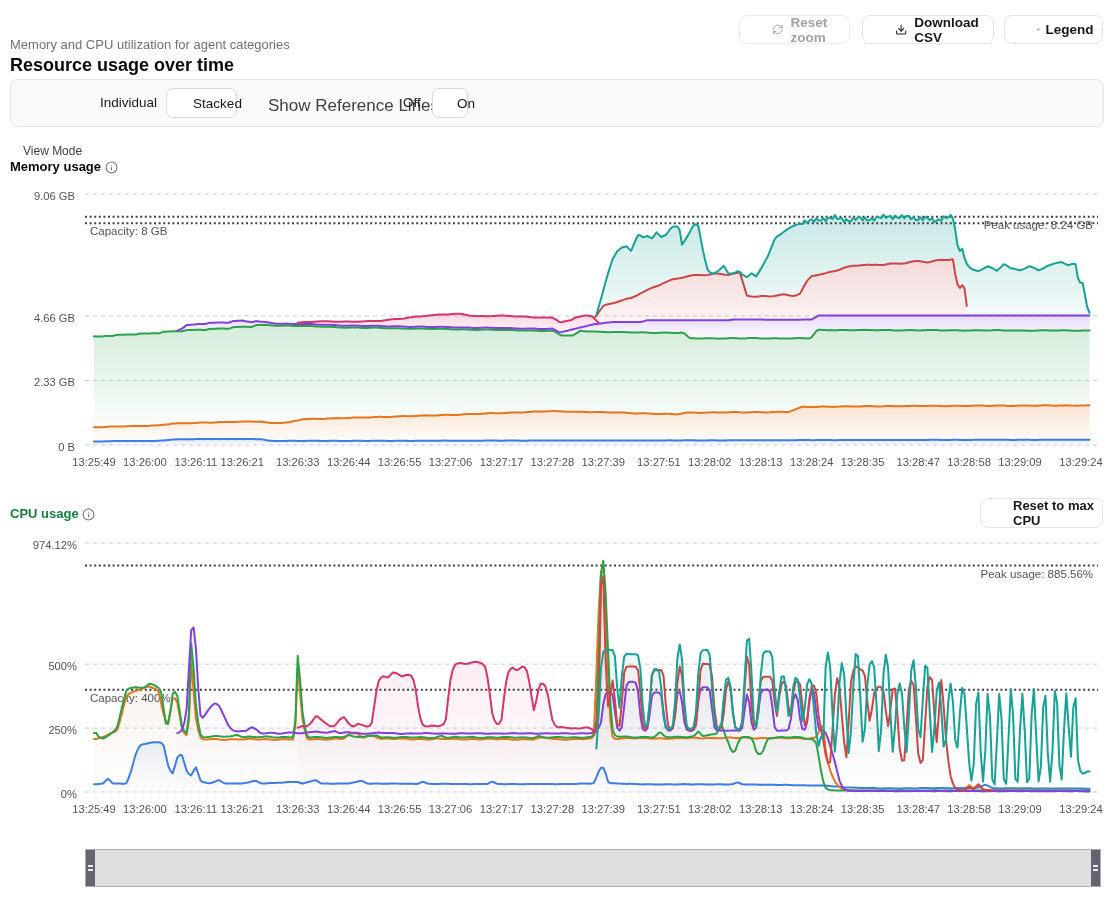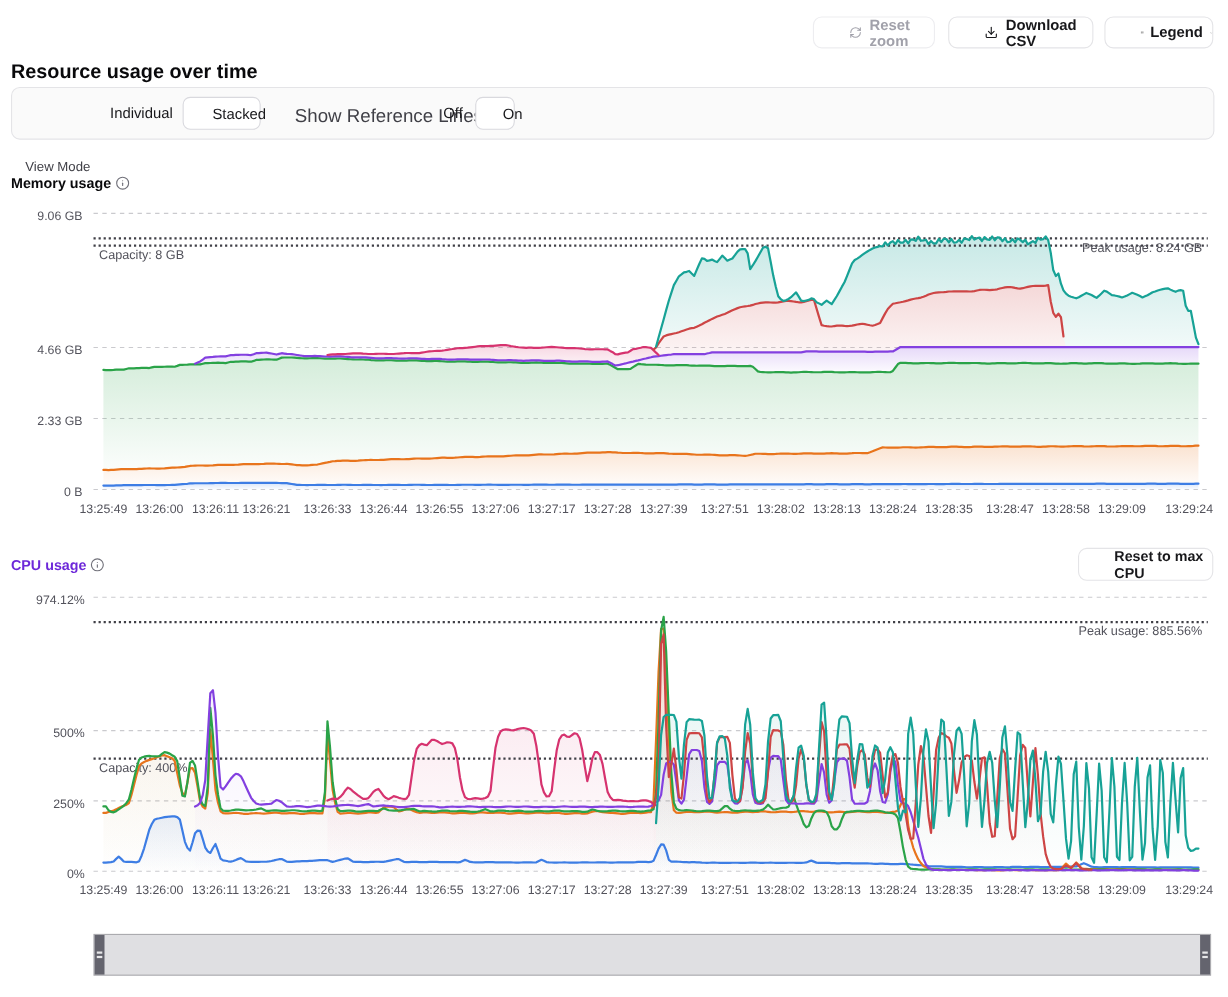--- a/index.html
+++ b/index.html
@@ -4,20 +4,21 @@
 * { margin:0; padding:0; box-sizing:border-box; }
 html,body { width:1116px; height:906px; background:#fff; font-family:"Liberation Sans", sans-serif; }
 #page { position:relative; width:1116px; height:906px; overflow:hidden; background:#fff; }
 .abs { position:absolute; }
 .btn { position:absolute; display:flex; align-items:center; justify-content:center; gap:7px; background:#fff; border:1px solid #e4e4e7; border-radius:8px; font-size:13.5px; font-weight:700; color:#18181b;padding-left:32px; }
 </style></head>
 <body>
 <div id="page">
 
 <div class="abs" style="left:10px; top:8px; font-size:18px; font-weight:700; color:#09090b; letter-spacing:0;margin-top:47px;">Resource usage over time</div>
+<div class="abs" style="left:10px; top:37px; font-size:13px; color:#71717a;">Memory and CPU utilization for agent categories</div>
 
 <div class="btn" style="left:739px; top:15px; width:111px; height:29px; color:#a1a1aa; border-color:#ededf0;">
       <svg width="15" height="15" viewBox="0 0 24 24" fill="none" stroke="#a1a1aa" stroke-width="2" stroke-linecap="round" stroke-linejoin="round">
         <path d="M3 12a9 9 0 0 1 9-9 9.75 9.75 0 0 1 6.74 2.74L21 8"></path>
         <path d="M21 3v5h-5"></path>
         <path d="M21 12a9 9 0 0 1-9 9 9.75 9.75 0 0 1-6.74-2.74L3 16"></path>
         <path d="M3 21v-5h5"></path>
       </svg>
       <span>Reset zoom</span>
     </div>
@@ -159,21 +160,21 @@
         <text x="709.8" y="466" font-size="11.2" fill="#52525b" text-anchor="middle">13:28:02</text>
         <text x="760.8" y="466" font-size="11.2" fill="#52525b" text-anchor="middle">13:28:13</text>
         <text x="811.7" y="466" font-size="11.2" fill="#52525b" text-anchor="middle">13:28:24</text>
         <text x="862.6" y="466" font-size="11.2" fill="#52525b" text-anchor="middle">13:28:35</text>
         <text x="918.2" y="466" font-size="11.2" fill="#52525b" text-anchor="middle">13:28:47</text>
         <text x="969.1" y="466" font-size="11.2" fill="#52525b" text-anchor="middle">13:28:58</text>
         <text x="1020.0" y="466" font-size="11.2" fill="#52525b" text-anchor="middle">13:29:09</text>
         <text x="1081.0" y="466" font-size="11.2" fill="#52525b" text-anchor="middle">13:29:24</text>
       </svg></div>
 
-<div class="abs" style="left:10px; top:506px; font-size:13px; font-weight:700; color:#6d28d9;">CPU usage</div>
+<div class="abs" style="left:10px; top:506px; font-size:13px; font-weight:700; color:#15803d;">CPU usage</div>
 <div class="abs" style="left:82px; top:507px;"><svg width="13" height="13" viewBox="0 0 24 24" fill="none" stroke="#71717a" stroke-width="1.9" stroke-linecap="round" stroke-linejoin="round">
         <circle cx="12" cy="12" r="10"></circle>
         <path d="M12 16v-4"></path>
         <path d="M12 8h.01"></path>
       </svg></div>
 <div class="btn" style="left:980px; top:498px; width:123px; height:30px; font-size:13px; font-weight:600;">Reset to max CPU</div>
 
 <div class="abs" style="left:0; top:532px;"><svg width="1116" height="290" viewBox="0 532 1116 290" font-family="Liberation Sans, sans-serif">
         <line x1="85" y1="542.966222" x2="1098" y2="542.966222" stroke="#cacace" stroke-width="1" stroke-dasharray="4 4"></line>
         <text x="77" y="549.0" font-size="11.2" fill="#52525b" text-anchor="end">974.12%</text>

